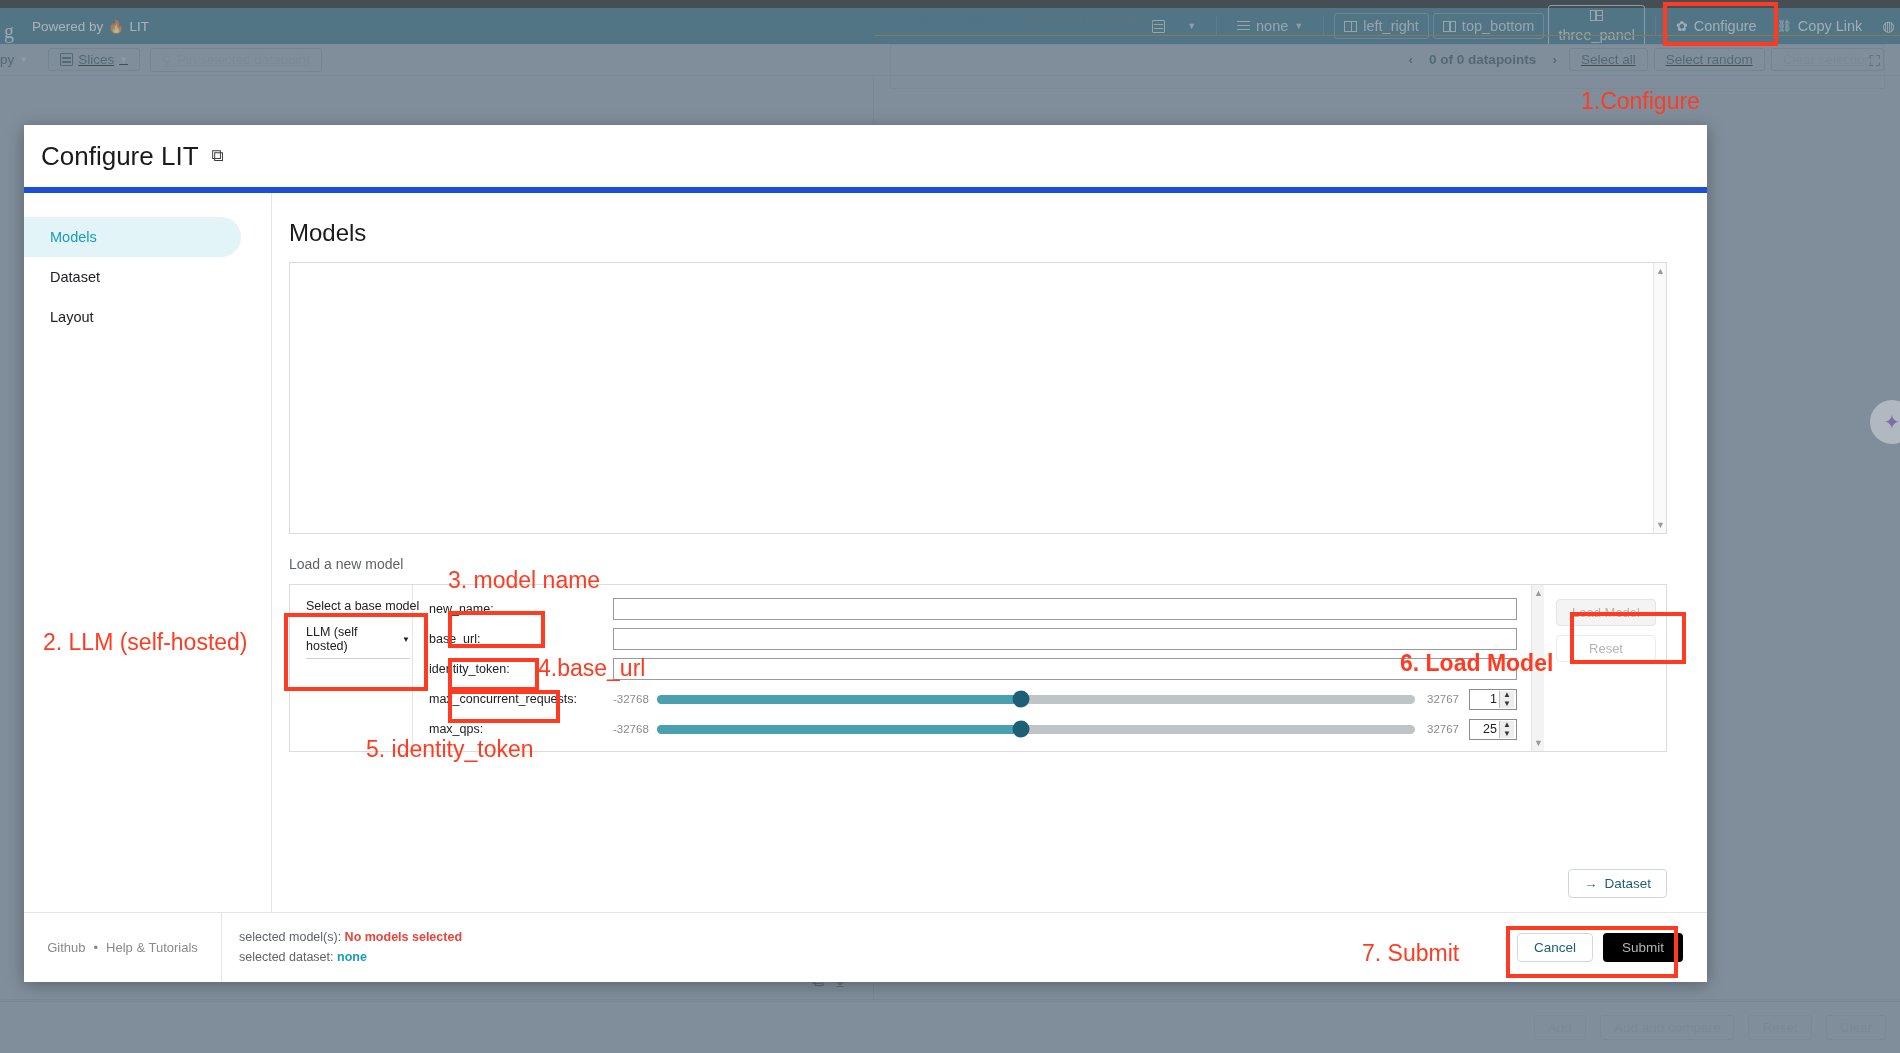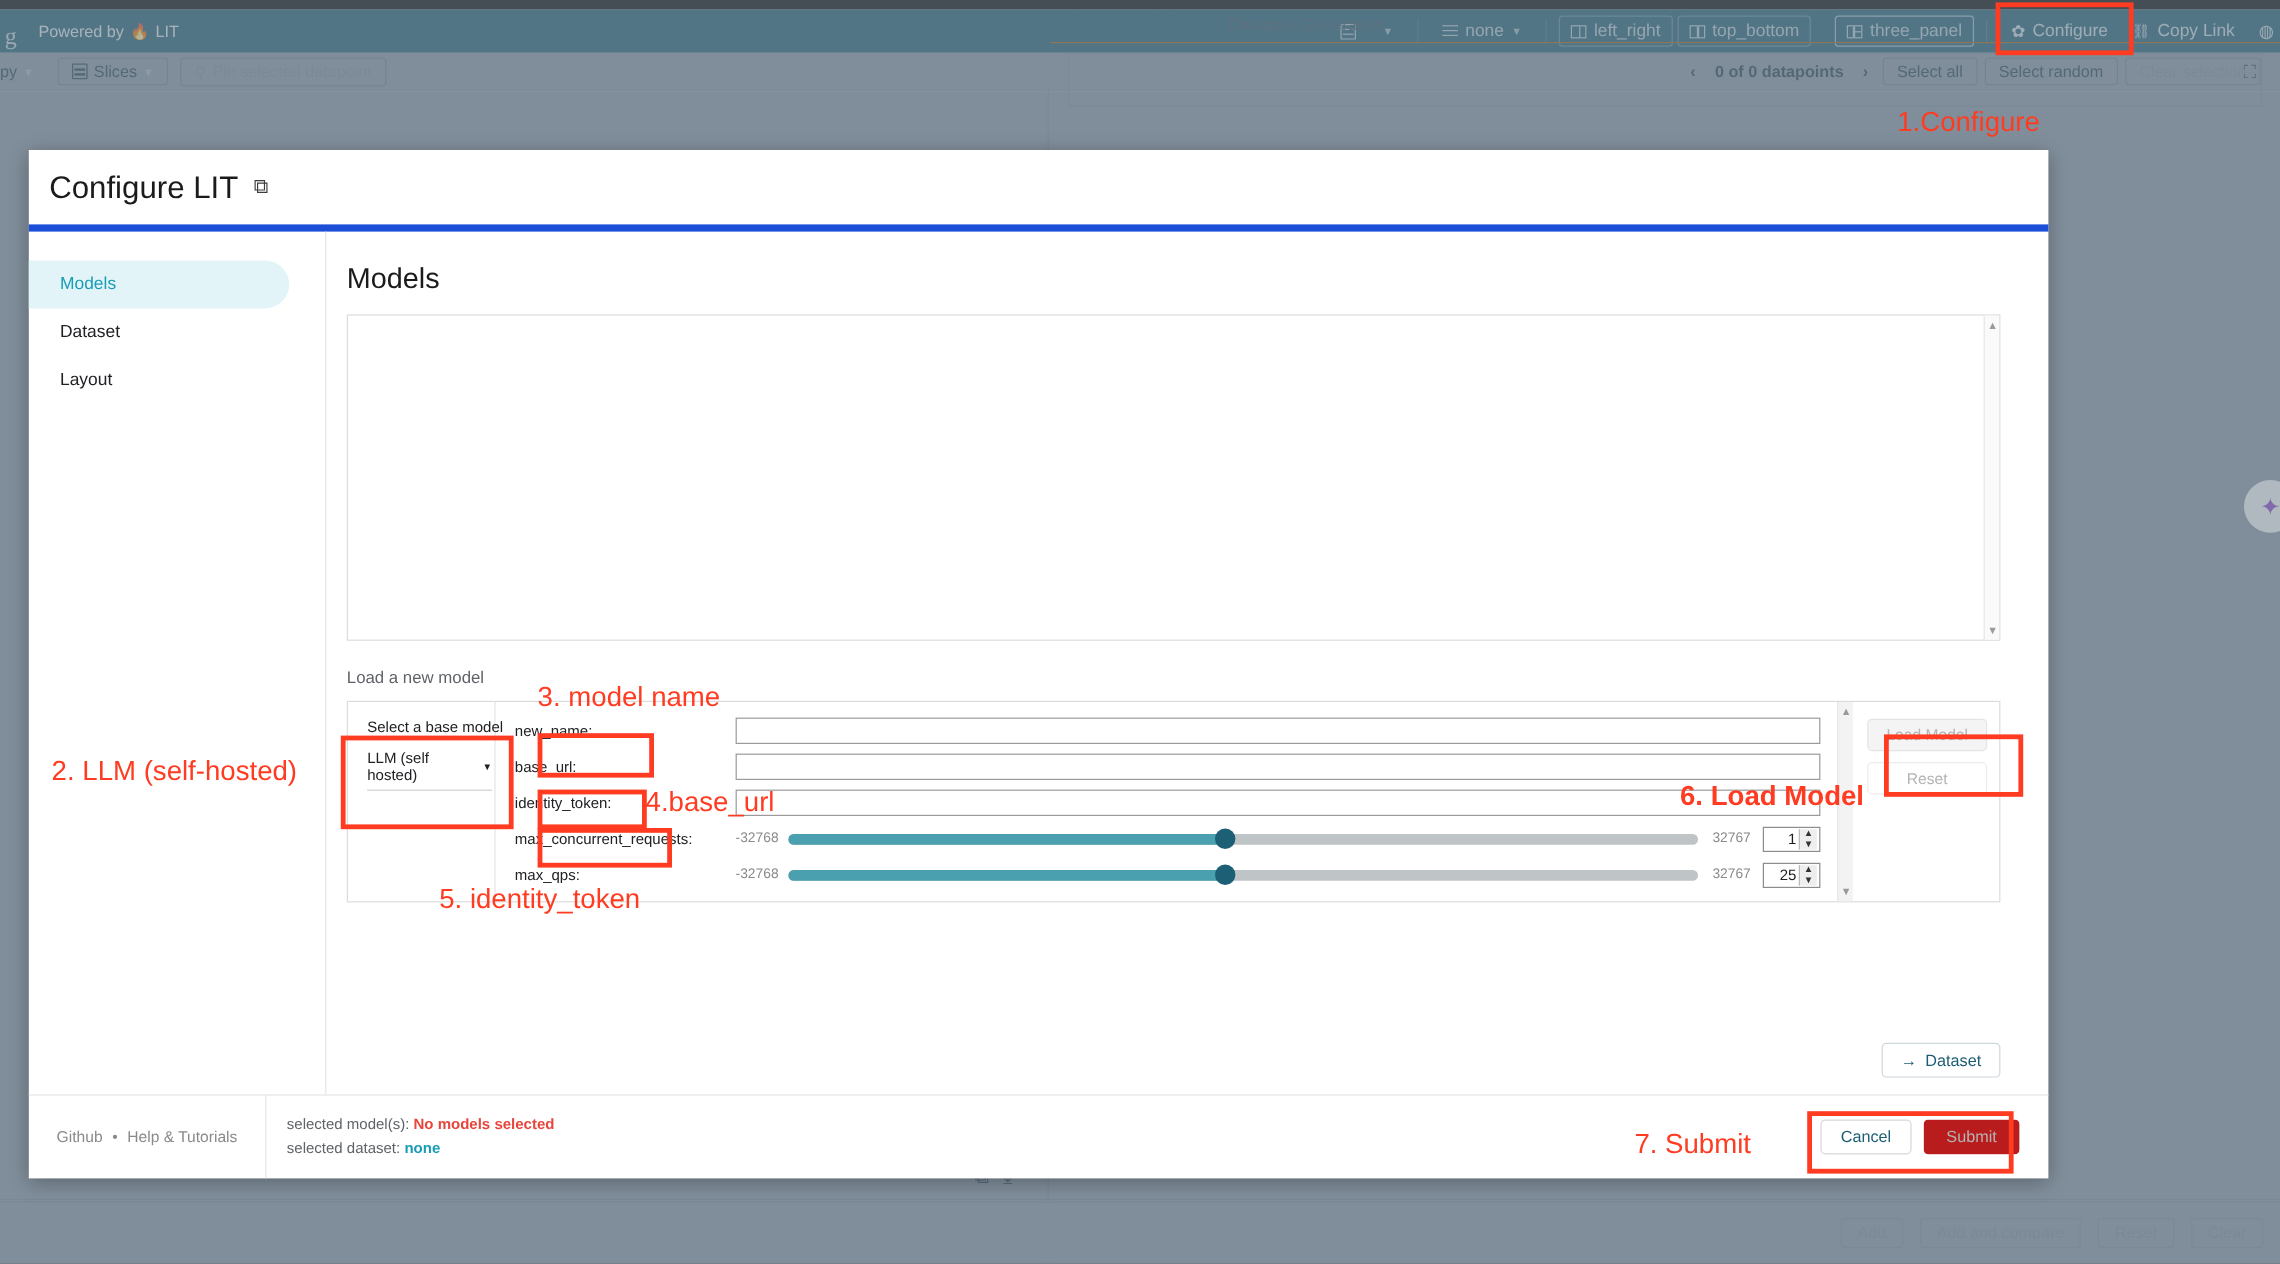--- a/index.html
+++ b/index.html
@@ -55,21 +55,21 @@
     position: absolute; left: 0; top: 44px; width: 1900px; height: 32px;
     background: #8b9aa8; display: flex; align-items: center;
     border-bottom: 1px solid #7d8d9b;
   }
   .sb-item {
     font-size: 13.5px; color: #22404f; display: flex; align-items: center; gap: 5px;
     padding: 3px 10px;
   }
   .sb-chip {
     border: 1px solid #6f8392; border-radius: 3px; background: transparent;
-    padding: 3px 11px; margin-left: 10px;
+    padding: 3px 11px; margin-left: 10px; text-decoration: underline;
   }
   .sb-chip.dim { color: #7e8e9c; }
   .sb-spacer { flex: 1; }
   .dp-count { font-size: 13.5px; color: #1f3d4c; font-weight: bold; padding: 0 8px; }
 
   .panelarea { position: absolute; left: 0; top: 76px; width: 1900px; height: 977px; background: #8b9aa8; }
   .left-panel-edge { position:absolute; left:0; top:0; width: 874px; height: 977px; border-right: 1px solid #7b8b99; }
   .right-panel { position: absolute; left: 875px; top: 0; width: 1025px; height: 977px; }
   .tabs-row { position: absolute; left: 875px; top: 0px; width: 1025px; height: 36px;
               display: flex; align-items: flex-end; gap: 26px; padding-left: 18px;
@@ -175,21 +175,21 @@
     height: 70px; border-top: 1px solid #e5e5e5; display: flex; align-items: center;
   }
   .footer-left { width: 198px; border-right: 1px solid #e5e5e5; height: 100%;
                  display:flex; align-items:center; justify-content:center;
                  font-size: 13px; color: #8a8a8a; gap: 8px; }
   .footer-mid { flex: 1; padding-left: 17px; font-size: 12.5px; color: #5f6368; line-height: 1.55; }
   .red-txt { color: #e8453c; font-weight: bold; }
   .teal-txt { color: #199cb5; font-weight: bold; }
   .footer-right { display:flex; align-items:center; gap: 10px; padding-right: 24px; }
   .btn-cancel { font-size: 13.5px; color: #1d5d73; border: 1px solid #d3d8db; border-radius: 4px; padding: 6px 16px; background:#fff;}
-  .btn-submit { font-size: 13.5px; color: #b4b4b4; background: #b91c1c; border: 1px solid transparent; border-radius: 4px; padding: 6px 18px; }
+  .btn-submit { font-size: 13.5px; color: #b4b4b4; background: #000000; border: 1px solid transparent; border-radius: 4px; padding: 6px 18px; }
 
   
   .anno { position: absolute; color: #ff3b21; font-size: 23px; white-space: nowrap; }
   .hl { position: absolute; border: 4px solid #ff3b21; pointer-events: none; }
 </style>
 </head>
 <body>
 
 <div id="root">
 
@@ -222,21 +222,21 @@
       </div>
       <div class="tb-divider"></div>
       <div class="tb-btn boxed">
         <span class="icon-grid"></span>
         <span>left_right</span>
       </div>
       <div class="tb-btn boxed" style="margin-left:4px;">
         <span class="icon-grid"></span>
         <span>top_bottom</span>
       </div>
-      <div class="tb-btn boxed" style="margin-left:20px;border-color:#9ec1cd;">
+      <div class="tb-btn boxed" style="margin-left:4px;border-color:#9ec1cd;flex-direction:column;">
         <span class="icon-panel3"></span>
         <span>three_panel</span>
       </div>
       <div class="tb-divider"></div>
       <div class="tb-btn" style="color:#cfe0e7;">
         <span class="gear-glyph">✿</span>
         <span>Configure</span>
       </div>
       <div class="tb-btn" style="color:#cfe0e7;">
         <span style="font-size:12px;">⛓</span>

